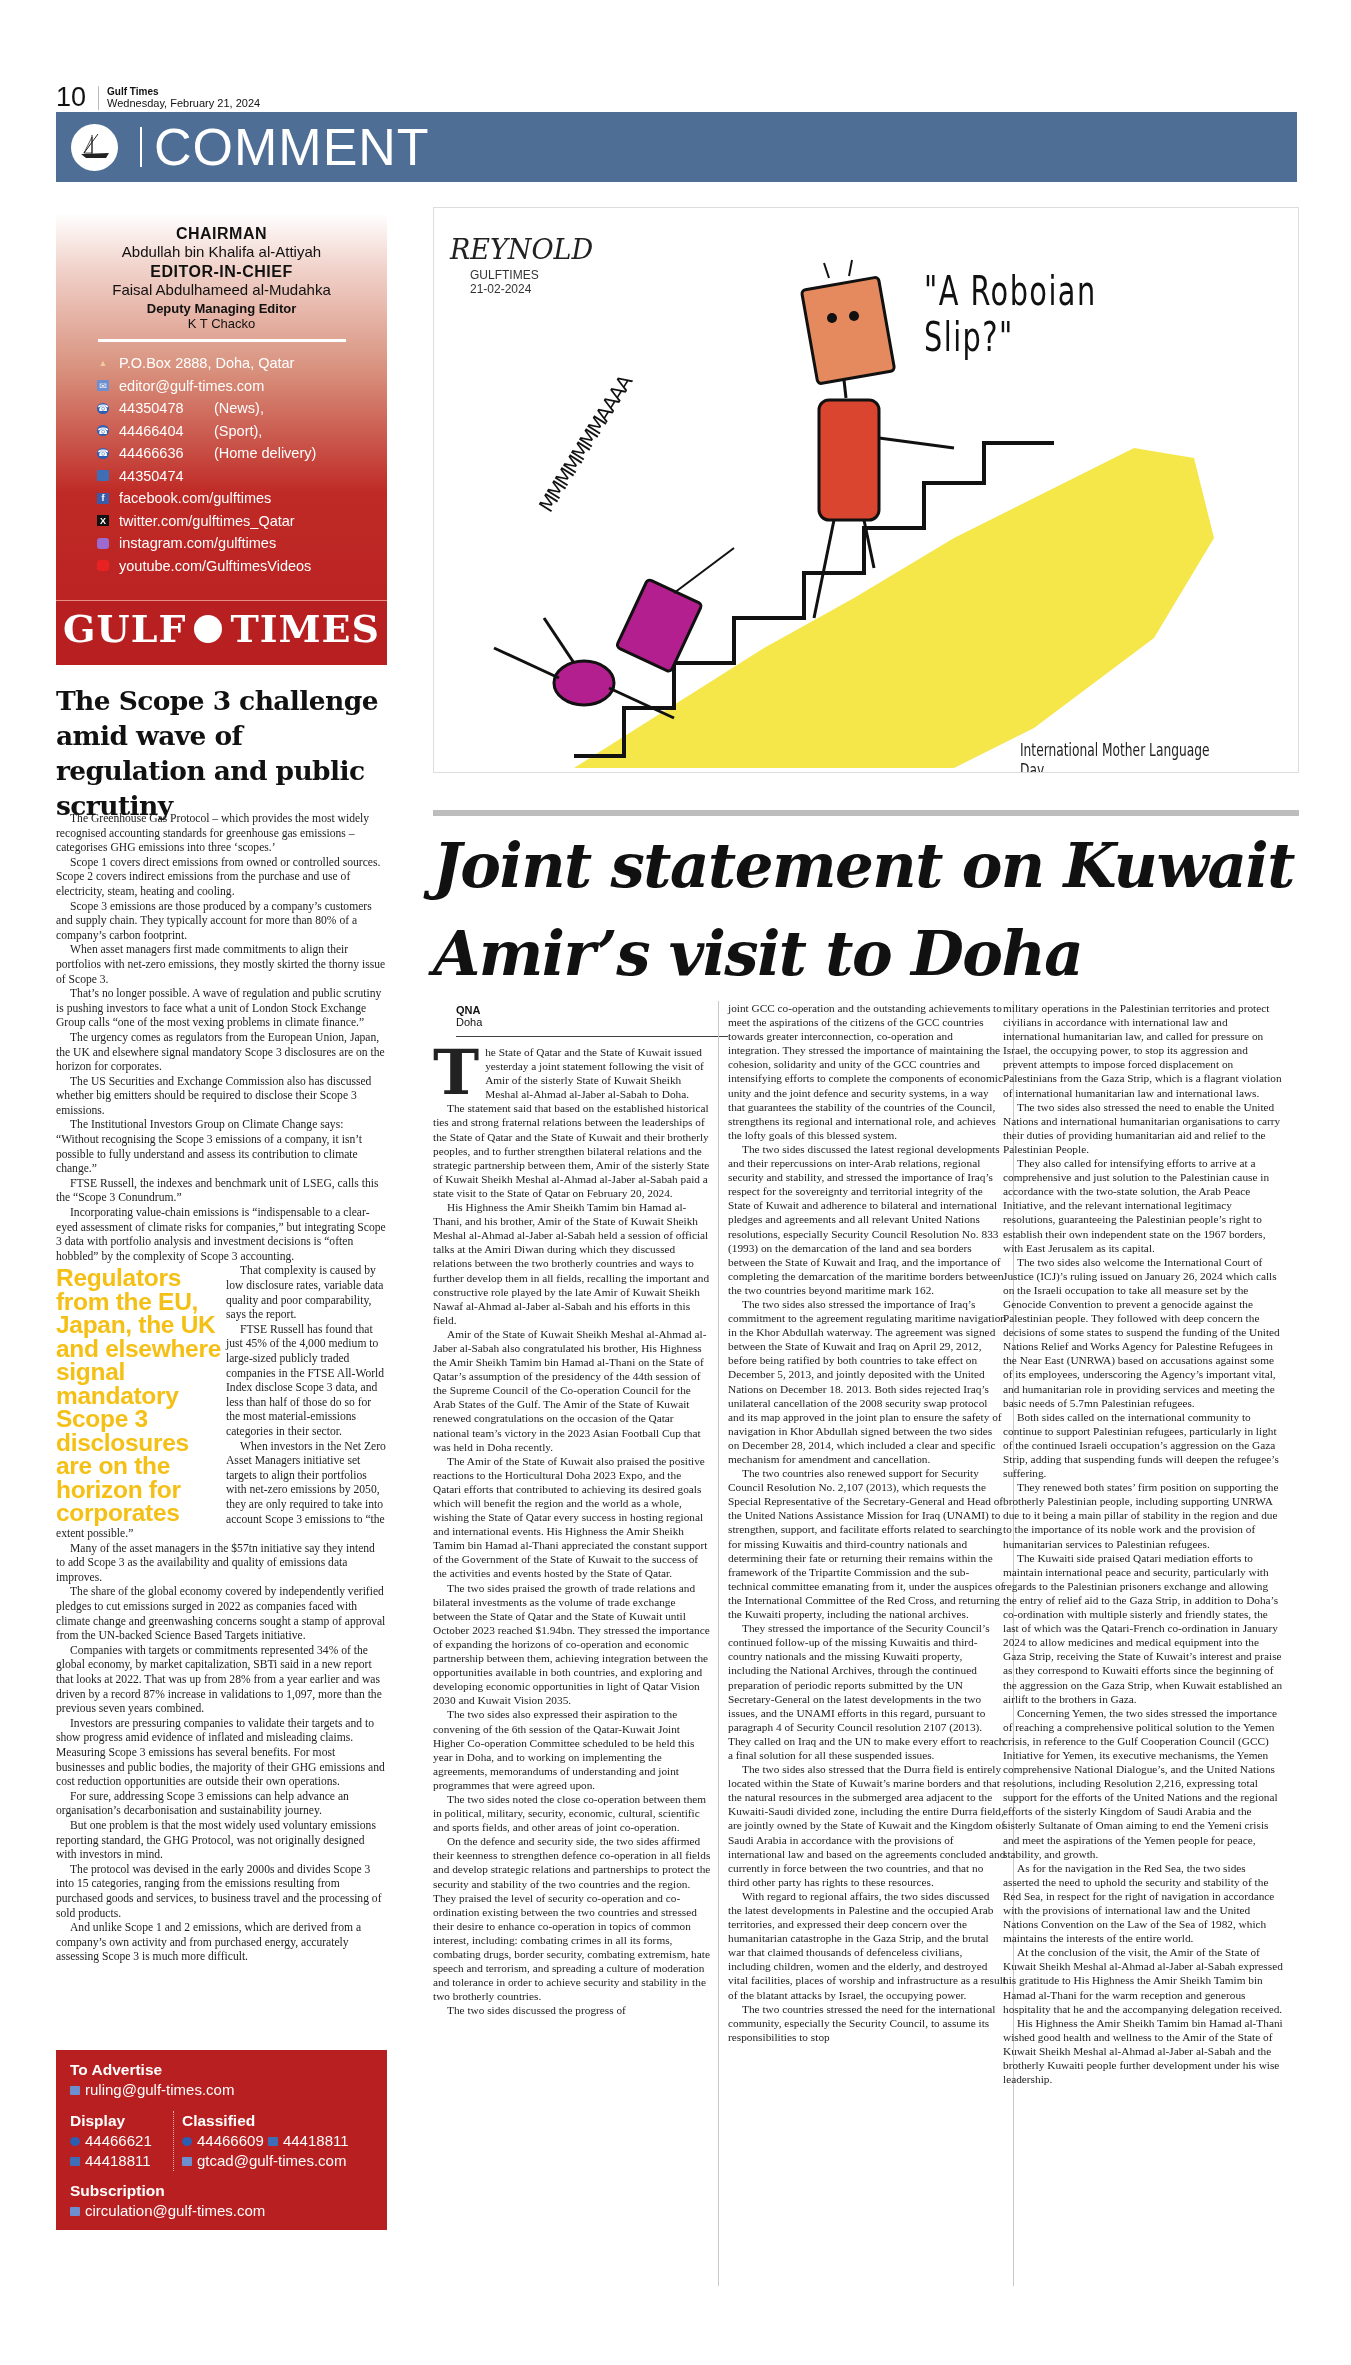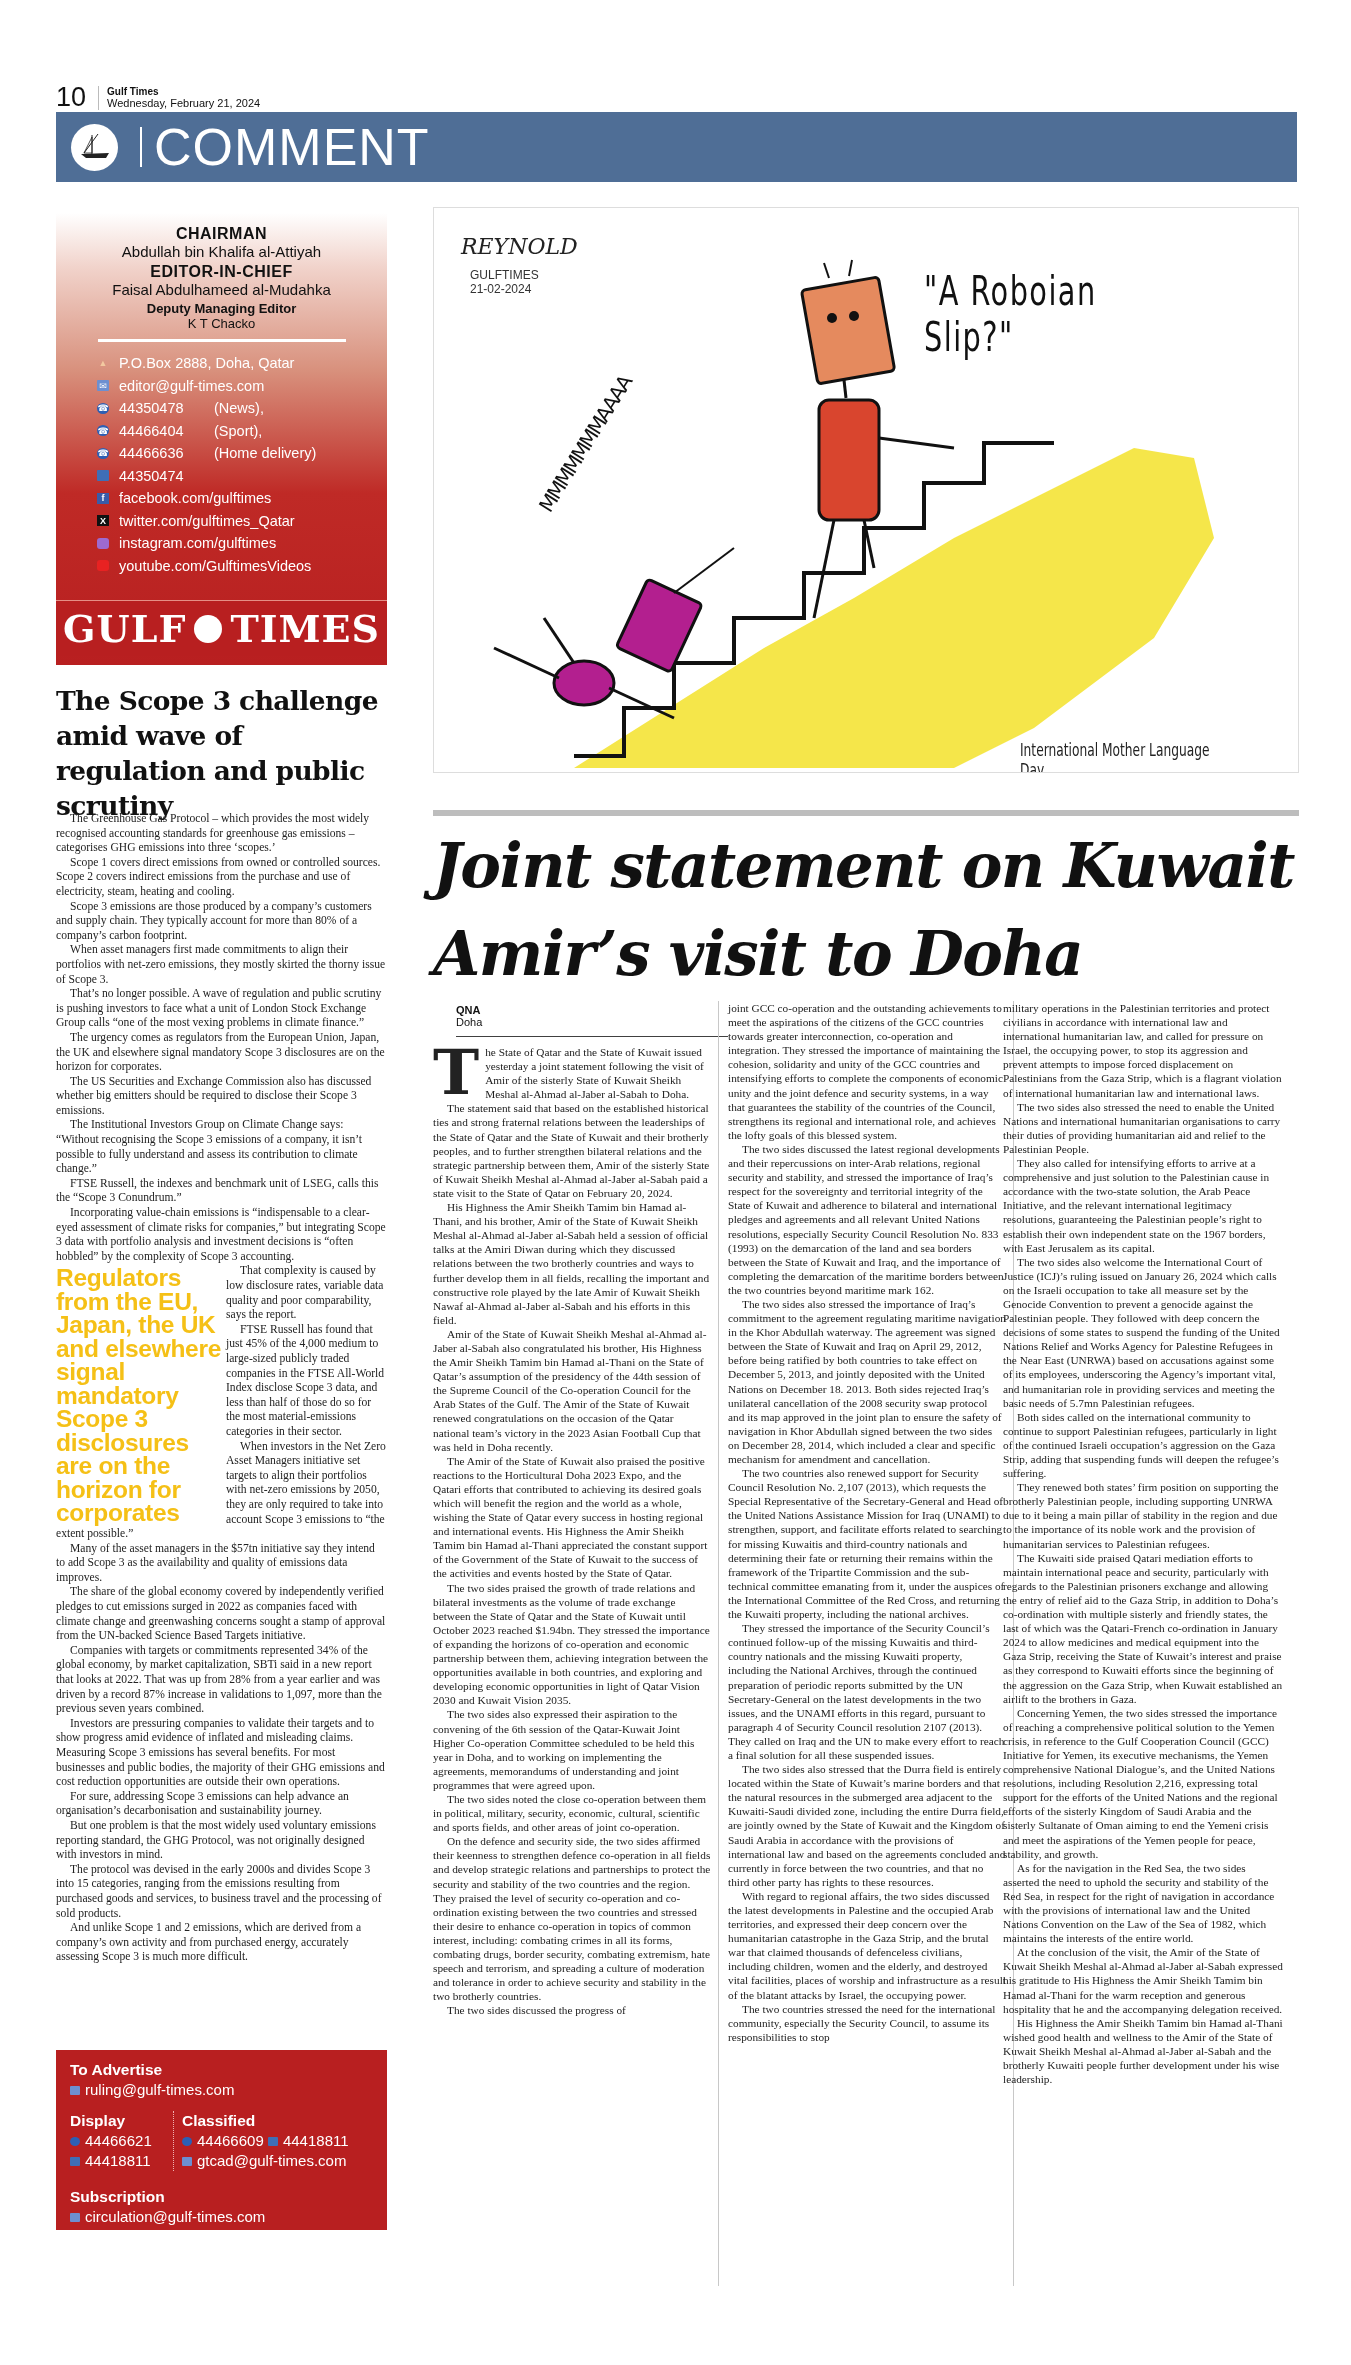--- a/index.html
+++ b/index.html
@@ -221,21 +221,21 @@
     </div>
     <div class="col2">
       <div class="h">Classified</div>
       <div class="v"><span class="ic ic-phone" style="border-radius:50%"></span><span>44466609</span>&nbsp;<span class="ic ic-fax"></span><span>44418811</span></div>
       <div class="v">
           <span class="ic ic-mail"></span>
           <span>gtcad@gulf-times.com</span>
         </div>
     </div>
   </div>
-  <div class="h" style="margin-top:16px;">Subscription</div>
+  <div class="h" style="margin-top:10px;">Subscription</div>
   <div class="v">
       <span class="ic ic-mail"></span>
       <span>circulation@gulf-times.com</span>
     </div>
   <div class="copy">© 2024 Gulf Times. All rights reserved</div>
 </div>
 
 <div class="cartoon">
   <svg width="866" height="566" viewBox="0 0 866 566">
 
@@ -258,21 +258,21 @@
 
     <g>
       <rect x="195" y="380" width="60" height="75" rx="4" fill="#b31f8f" stroke="#111" stroke-width="3" transform="rotate(25 225 418)"></rect>
       <ellipse cx="150" cy="475" rx="30" ry="22" fill="#b31f8f" stroke="#111" stroke-width="3"></ellipse>
       <line x1="125" y1="470" x2="60" y2="440" stroke="#111" stroke-width="3"></line>
       <line x1="140" y1="455" x2="110" y2="410" stroke="#111" stroke-width="3"></line>
       <line x1="175" y1="480" x2="240" y2="510" stroke="#111" stroke-width="3"></line>
       <line x1="240" y1="385" x2="300" y2="340" stroke="#111" stroke-width="2"></line>
     </g>
   </svg>
-  <div style="position:absolute;left:16px;top:26px;font-family:'DejaVu Serif',serif;font-style:italic;font-size:22px;color:#222;margin-left:11px;">REYNOLD</div>
+  <div style="position:absolute;left:16px;top:26px;font-family:'DejaVu Serif',serif;font-style:italic;font-size:27px;color:#222;">REYNOLD</div>
   <div style="position:absolute;left:36px;top:60px;font-family:'Liberation Sans',sans-serif;font-size:12px;color:#333;">GULFTIMES</div>
   <div style="position:absolute;left:36px;top:74px;font-family:'Liberation Sans',sans-serif;font-size:12px;color:#333;">21-02-2024</div>
   <div style="position:absolute;left:490px;top:60px;font-family:'DejaVu Sans',sans-serif;font-size:40px;color:#111;letter-spacing:2px;transform:scaleX(0.72);transform-origin:left;">"A Roboian Slip?"</div>
   <div style="position:absolute;left:110px;top:290px;font-family:'DejaVu Sans',sans-serif;font-size:20px;color:#111;letter-spacing:-2px;transform:rotate(-58deg);transform-origin:left;">MMMMMMMAAAA</div>
   <div style="position:absolute;left:586px;top:532px;font-family:'DejaVu Sans',sans-serif;font-size:17px;color:#222;transform:scaleX(0.72);transform-origin:left;">International Mother Language Day</div>
 </div>
 
 <div class="divider"></div>
 
 <h1 class="mhead">

